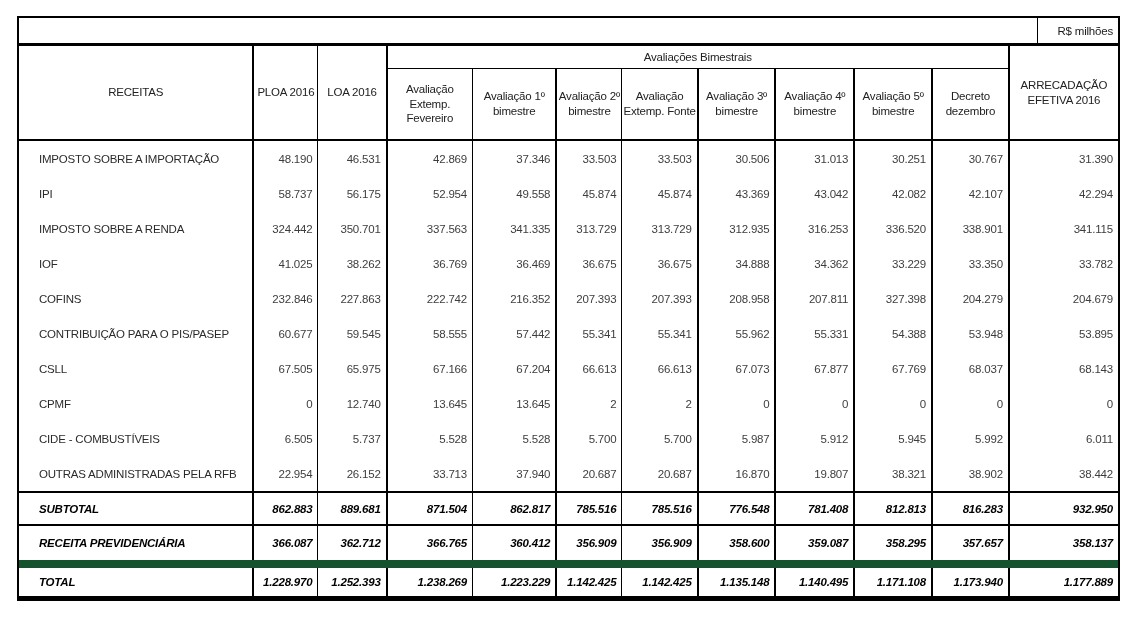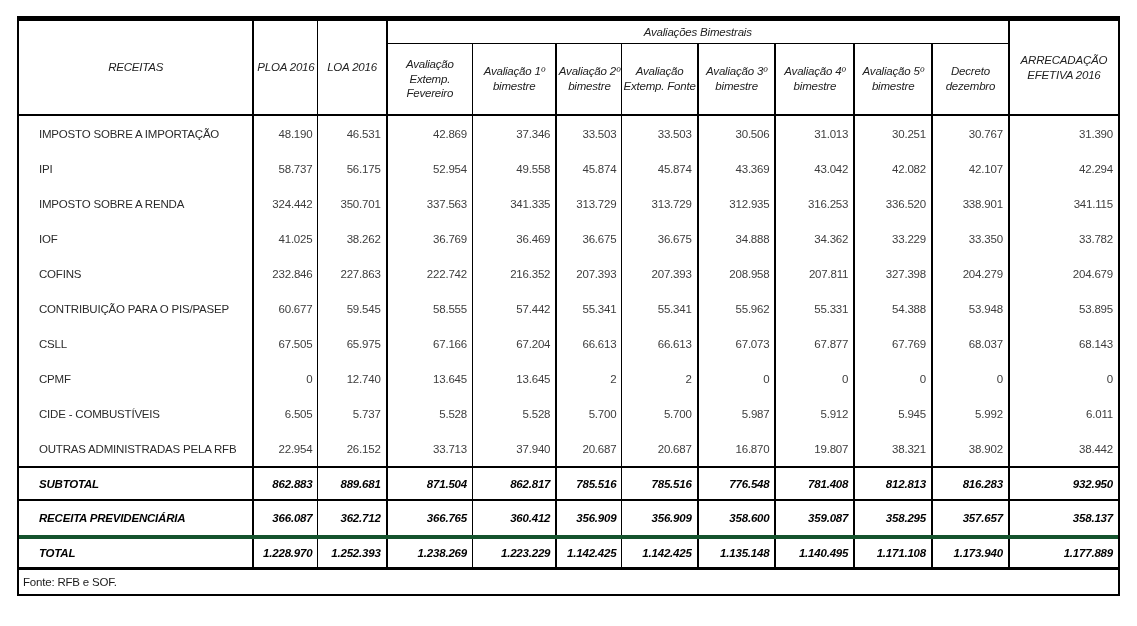--- a/index.html
+++ b/index.html
@@ -45,58 +45,61 @@
     border-bottom: 3px solid #000;
   }
   th, td {
     padding: 0;
     font-weight: normal;
     font-size: 11.5px;
     letter-spacing: -0.2px;
     color: #2e2e2e;
     overflow: hidden;
   }
-  thead th { text-align: center; line-height: 1.3; vertical-align: middle; color: #222; font-style: italic; }
+  thead th { text-align: center; line-height: 1.3; vertical-align: middle; color: #222; }
   thead { border-bottom: 2px solid #000; }
   .group-header { border-bottom: 1px solid #000; height: 22px; }
   .subhead-row th { height: 70px; }
   .bl2 { border-left: 2px solid #000; }
   .bl1 { border-left: 1px solid #000; }
   tbody td { height: 35px; vertical-align: middle; }
   td.label-cell {
     text-align: left;
     padding-left: 20px;
     color: #2b2b2b;
     white-space: nowrap;
   }
   td.num-cell {
     text-align: right;
     padding-right: 5px;
     color: #3d3d3d;
     white-space: nowrap;
   }
   tr.subtotal-row td { border-top: 2px solid #000; border-bottom: 2px solid #000; height: 31px; }
-  tr.prev-row td { border-bottom: 4px solid #14532d; height: 34px; margin-top: 16px; }
+  tr.prev-row td { border-bottom: 8px solid #14532d; height: 34px; margin-top: 16px; }
   tr.total-row td { height: 28px; }
   tr.bold-row td { font-weight: bold; color: #000; font-style: italic; }
   .fonte-row {
     height: 24px;
     display: flex;
     align-items: center;
     padding-left: 4px;
     font-size: 11.5px;
     color: #1a1a1a;
     letter-spacing: -0.2px;
   }
 </style>
 </head>
 <body>
 
 <div class="sheet">
 
+  <div class="unit-row">
+    <div class="unit-cell">R$ milhões</div>
+  </div>
 
   <table class="main">
     <colgroup>
       <col style="width:232px">
       <col style="width:64px">
       <col style="width:68px">
       <col style="width:85px">
       <col style="width:83px">
       <col style="width:65px">
       <col style="width:75px">
@@ -304,15 +307,14 @@
           <td class="num-cell bl1">1.142.425</td>
           <td class="num-cell bl2">1.135.148</td>
           <td class="num-cell bl2">1.140.495</td>
           <td class="num-cell bl2">1.171.108</td>
           <td class="num-cell bl2">1.173.940</td>
           <td class="num-cell bl2">1.177.889</td>
         </tr>
       </tbody>
   </table>
 
-  <div class="fonte-row">Fonte: RFB e SOF.</div>
 
 </div>
 
 </body></html>

